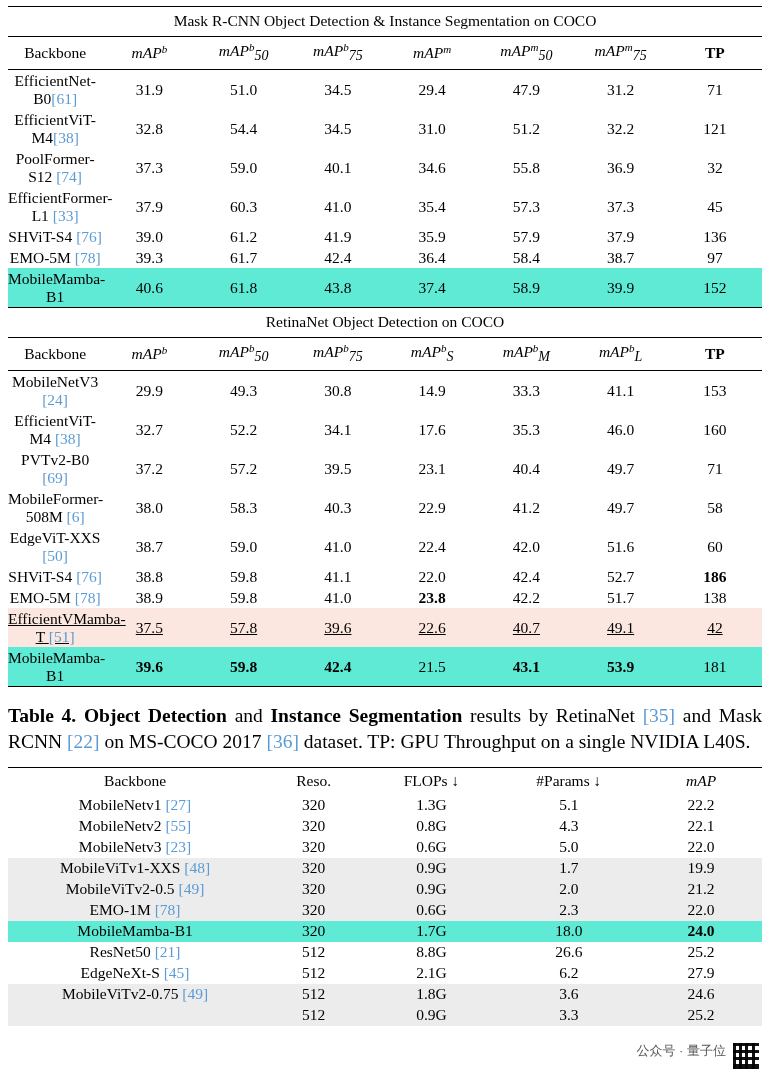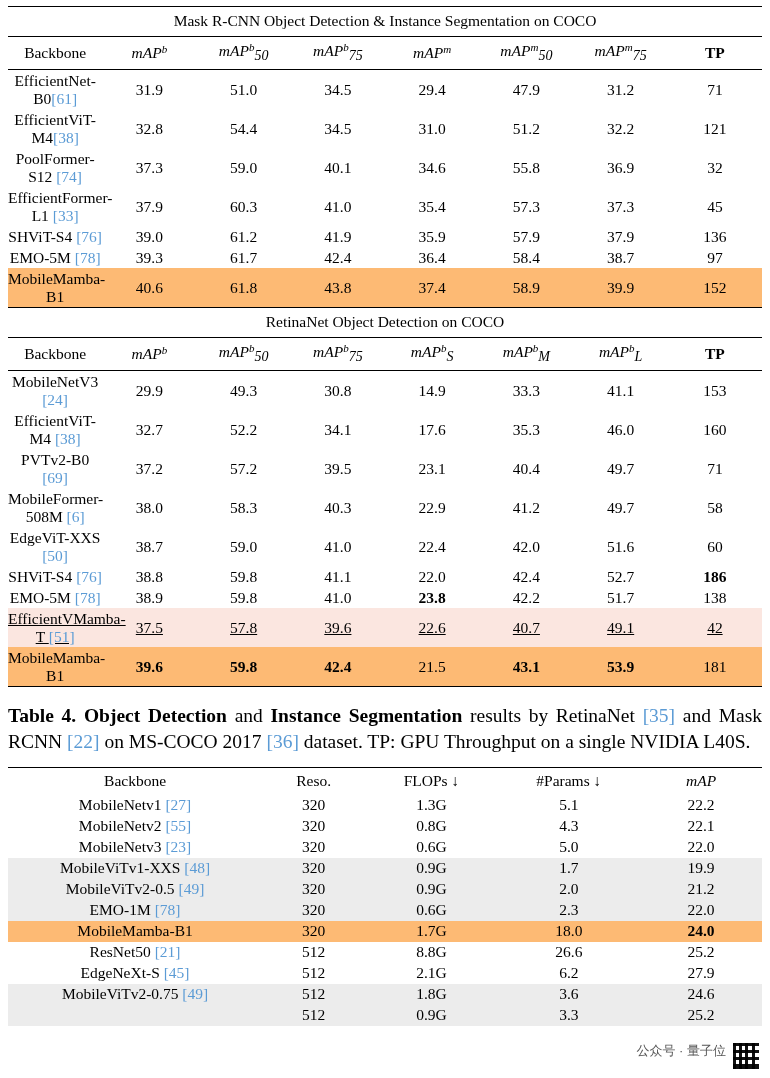--- a/index.html
+++ b/index.html
@@ -17,21 +17,21 @@
 
   .rule-thick{border-top:1.6px solid #000;}
   .rule-thin{border-top:0.9px solid #000;}
 
   .caption-row td{font-size:15.5px;padding:5px 0 6px 0;}
   .hdr td{font-size:15.5px;padding:4px 0 5px 0;}
   .row td{font-size:15.5px;padding:1.5px 0;}
   .row td.name{text-align:center;}
   .bold{font-weight:bold;}
   .cite{color:#5b9bd5;}
-  .hl-blue{background:#fdba74;border-radius:18px;}
+  .hl-blue{background:#5eead4;border-radius:18px;}
   .hl-pink{background:#fbe6e0;text-decoration:underline;}
   .hl-gray{background:#ececec;}
 
   .mit{font-style:italic;}
   .sub{font-size:14px;vertical-align:-0.32em;font-style:italic;}
   .sup{font-size:11px;vertical-align:0.42em;font-style:italic;}
 
   .t4 td.c0{width:218px;}
   .t4 td.c1,.t4 td.c2,.t4 td.c3,.t4 td.c4,.t4 td.c5,.t4 td.c6{width:78px;}
   .t4 td.c7{width:62px;}

